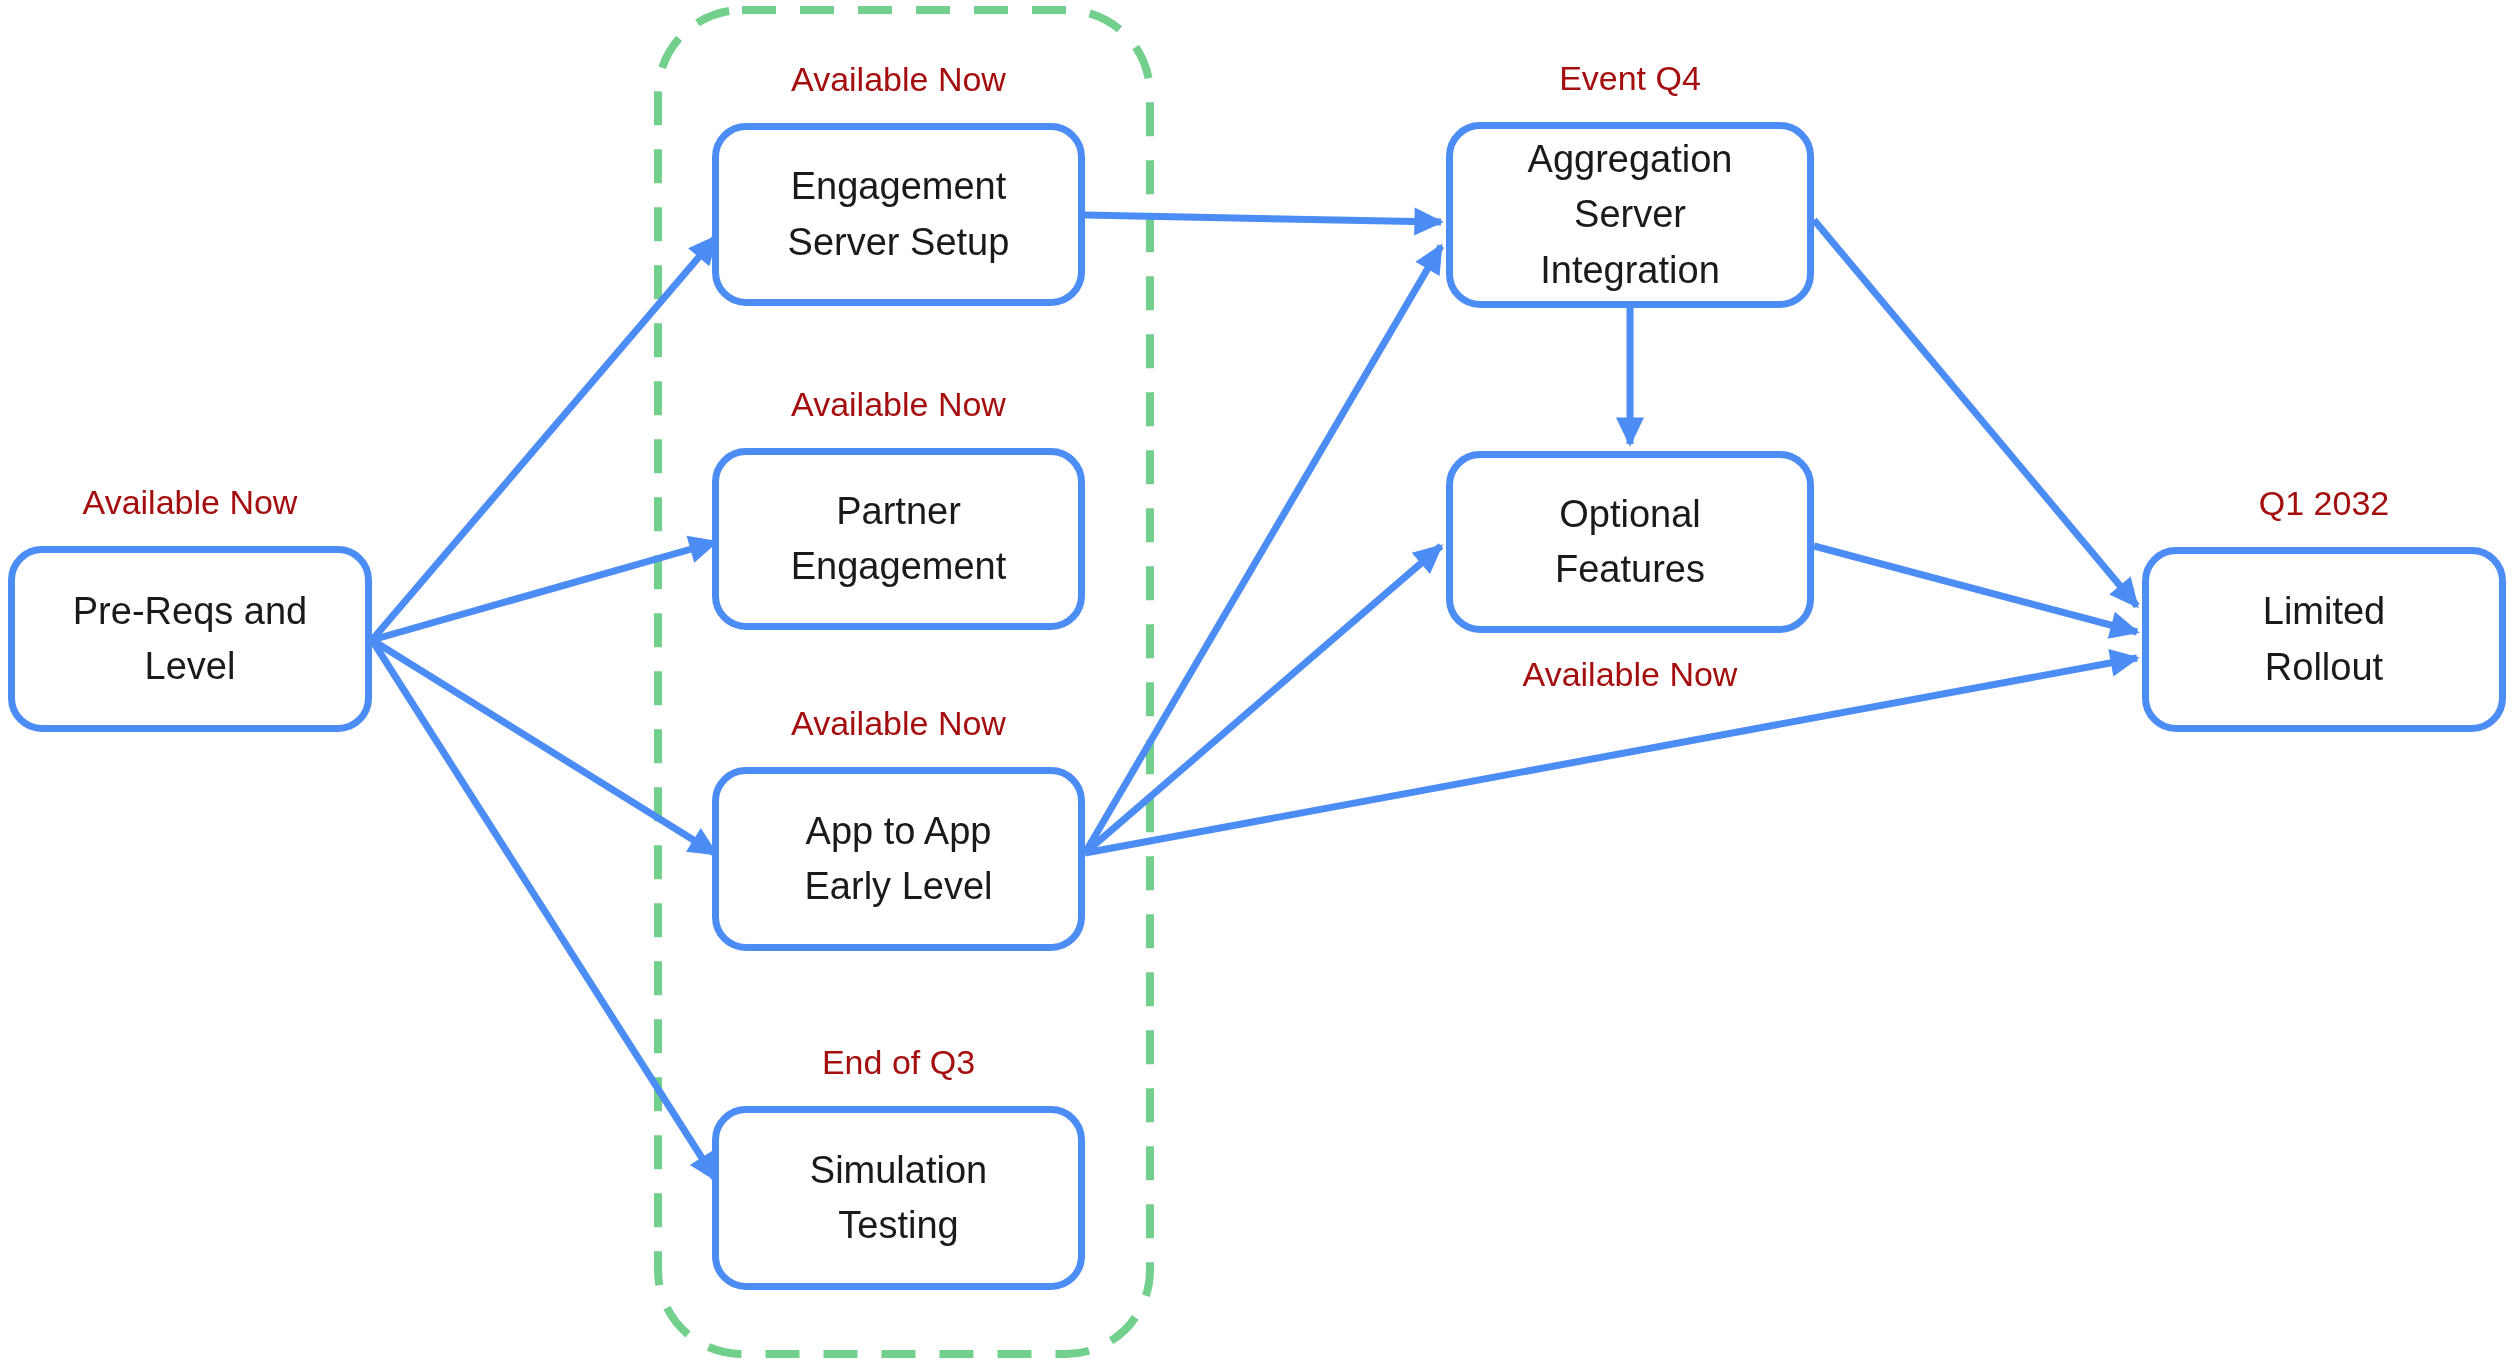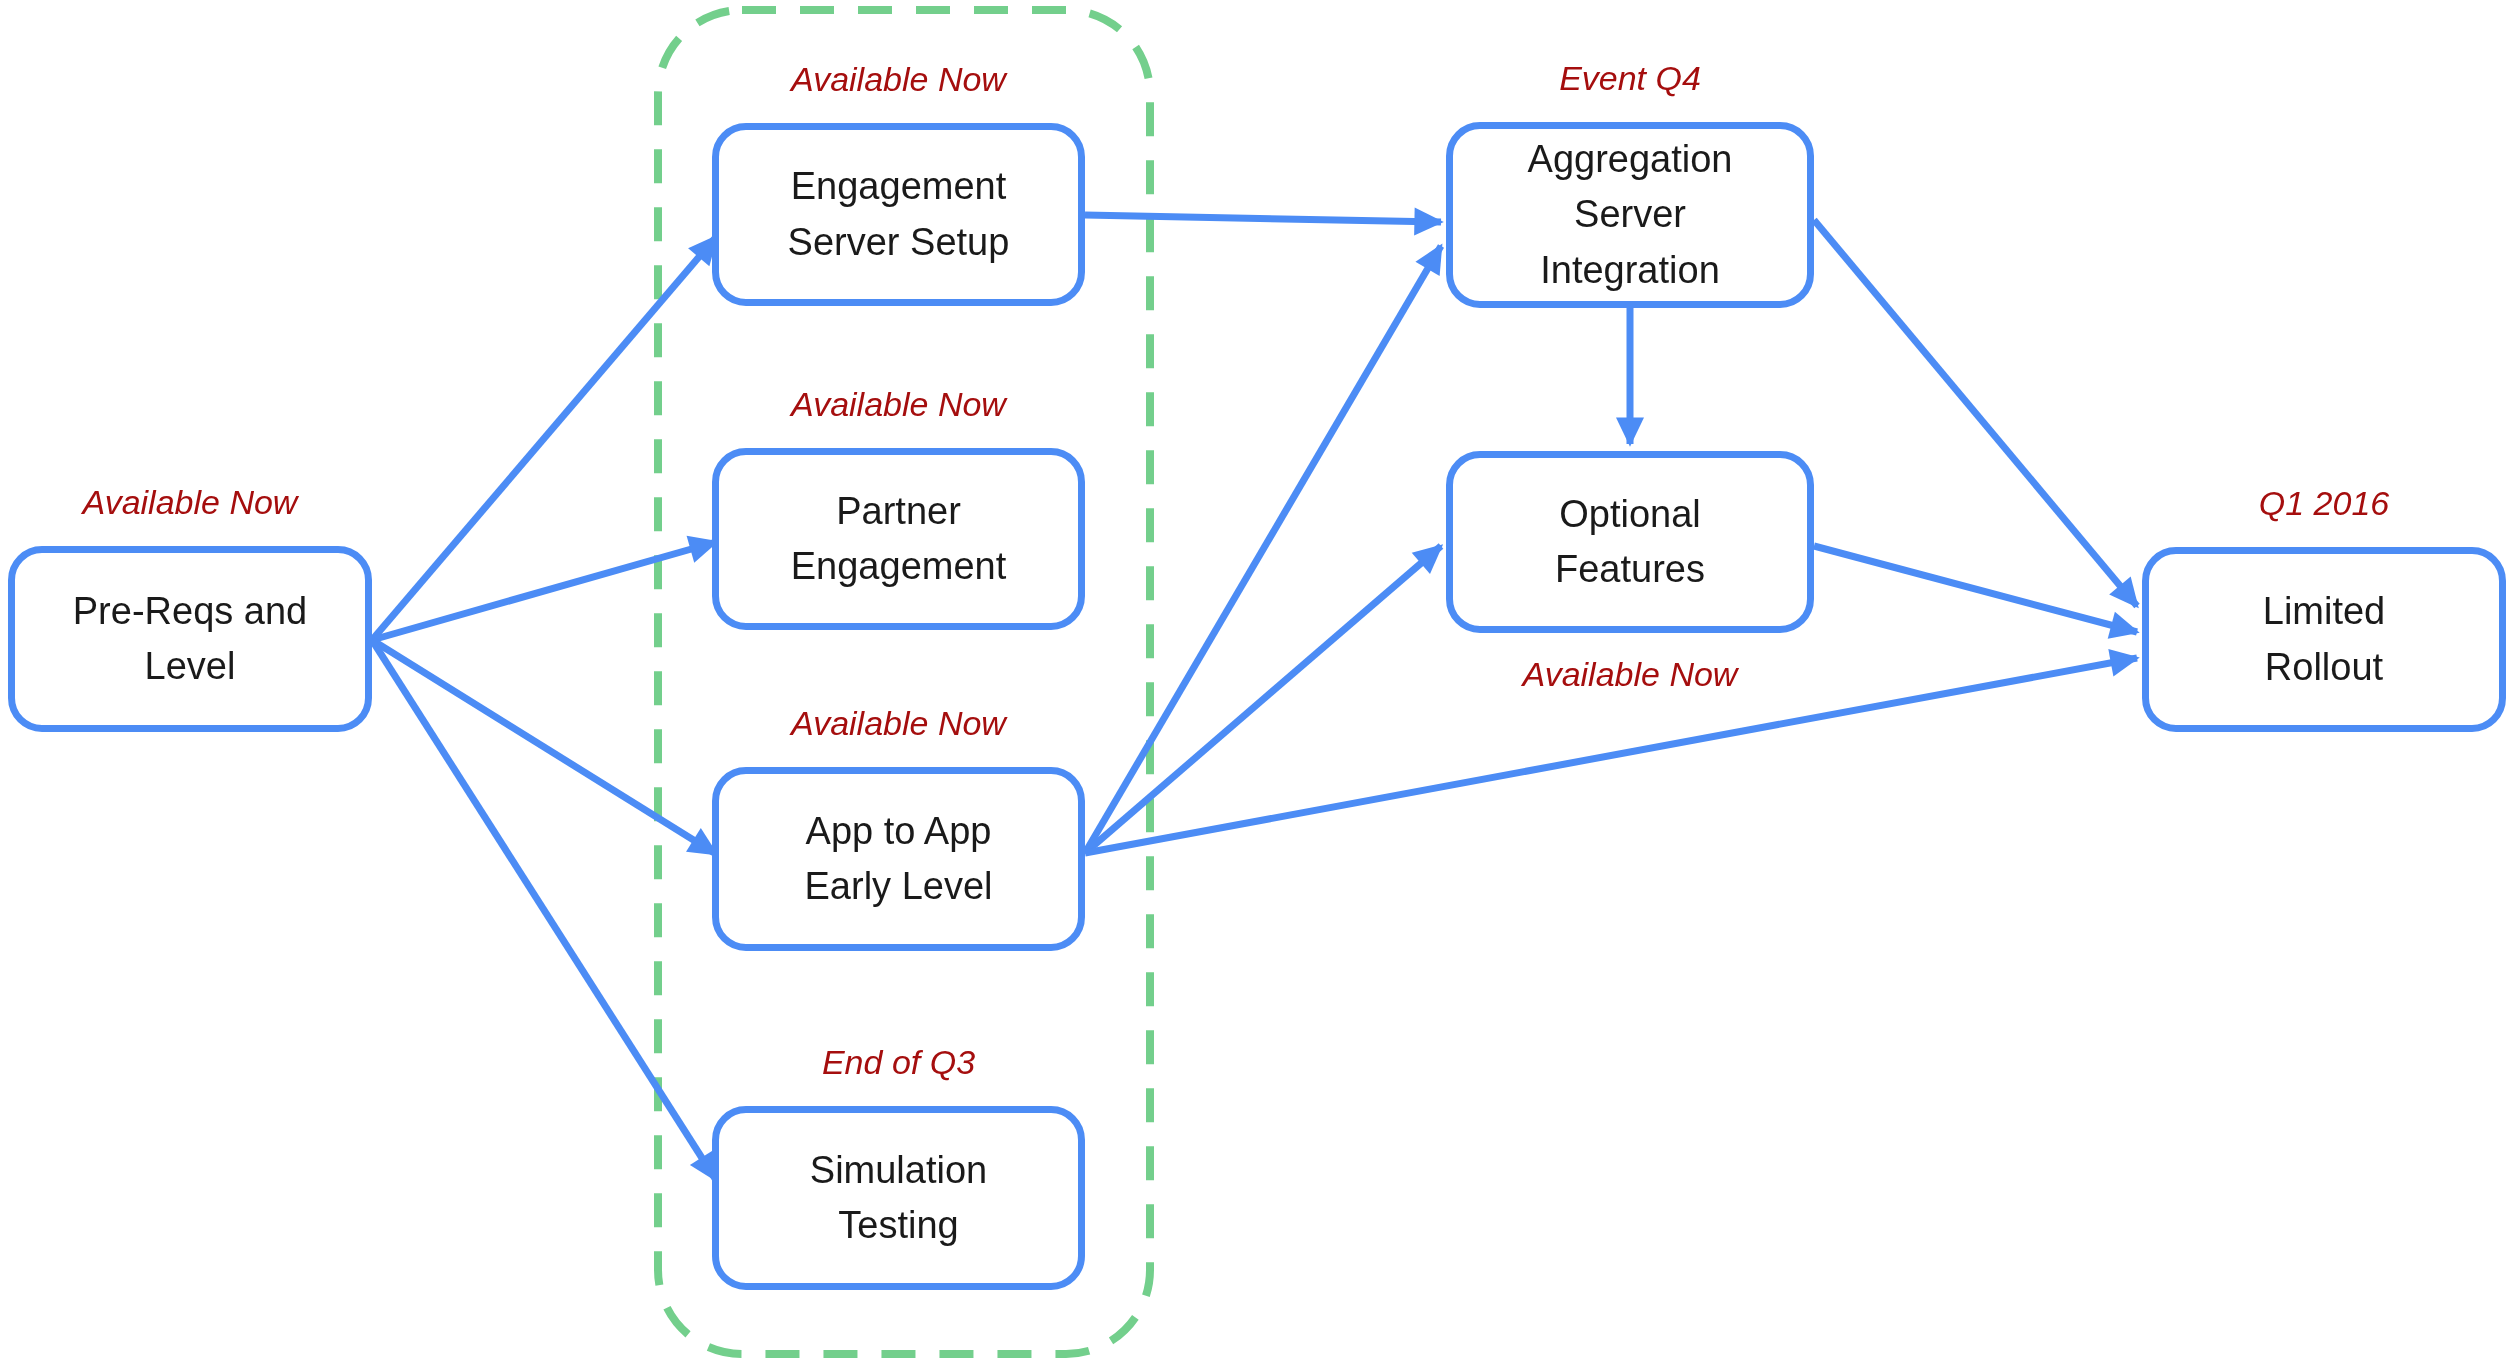--- a/index.html
+++ b/index.html
@@ -57,21 +57,20 @@
     color: var(--text);
   }
   .status {
     position: absolute;
     left: 50%;
     transform: translateX(-50%);
     white-space: nowrap;
     font-size: 34px;
     font-weight: 500;
     color: var(--red);
-    font-style: italic;
   }
   .node.above .status { bottom: calc(100% + 24px); }
   .node.below .status { top: calc(100% + 22px); }
 </style>
 </head>
 <body>
 
 <div class="canvas">
 
   <svg class="layer" id="edge-layer" viewBox="0 0 2514 1362" xmlns="http://www.w3.org/2000/svg">
@@ -139,19 +138,19 @@
   </div>
 
   <div class="node below" style="left:1446px; top:451px; width:368px; height:182px; --cw:240px">
     <div class="status">Available Now</div>
     <div class="box">
       <span class="box-label">Optional Features</span>
     </div>
   </div>
 
   <div class="node above" style="left:2142px; top:547px; width:364px; height:185px; --cw:240px">
-    <div class="status">Q1 2016</div>
+    <div class="status">Q1 2032</div>
     <div class="box">
       <span class="box-label">Limited Rollout</span>
     </div>
   </div>
 
 </div>
 
 </body></html>

